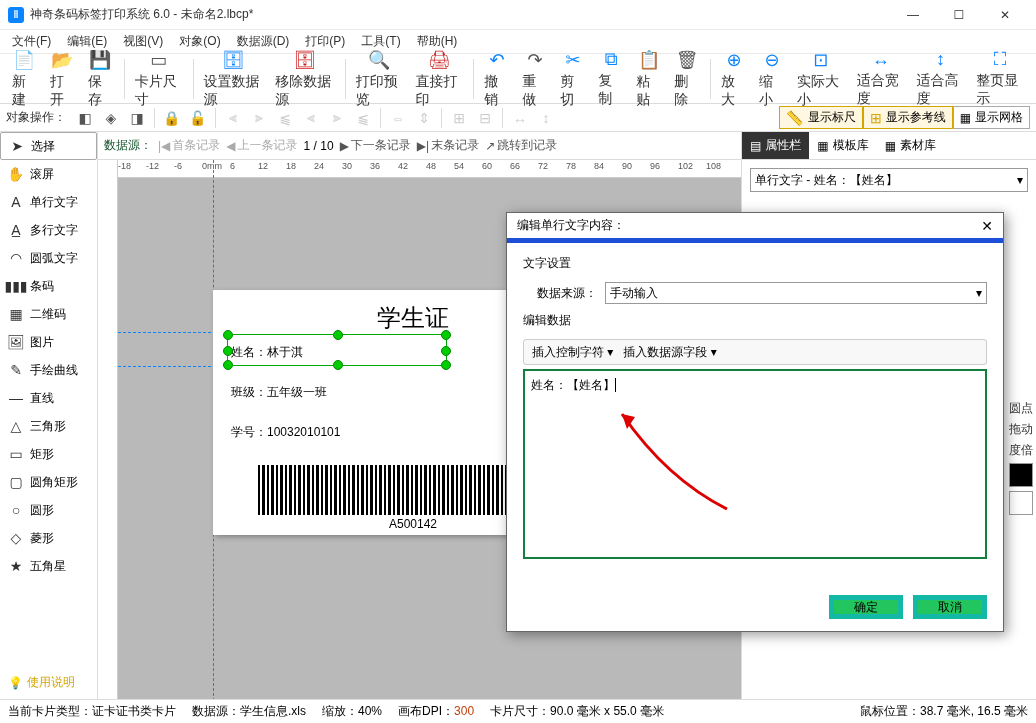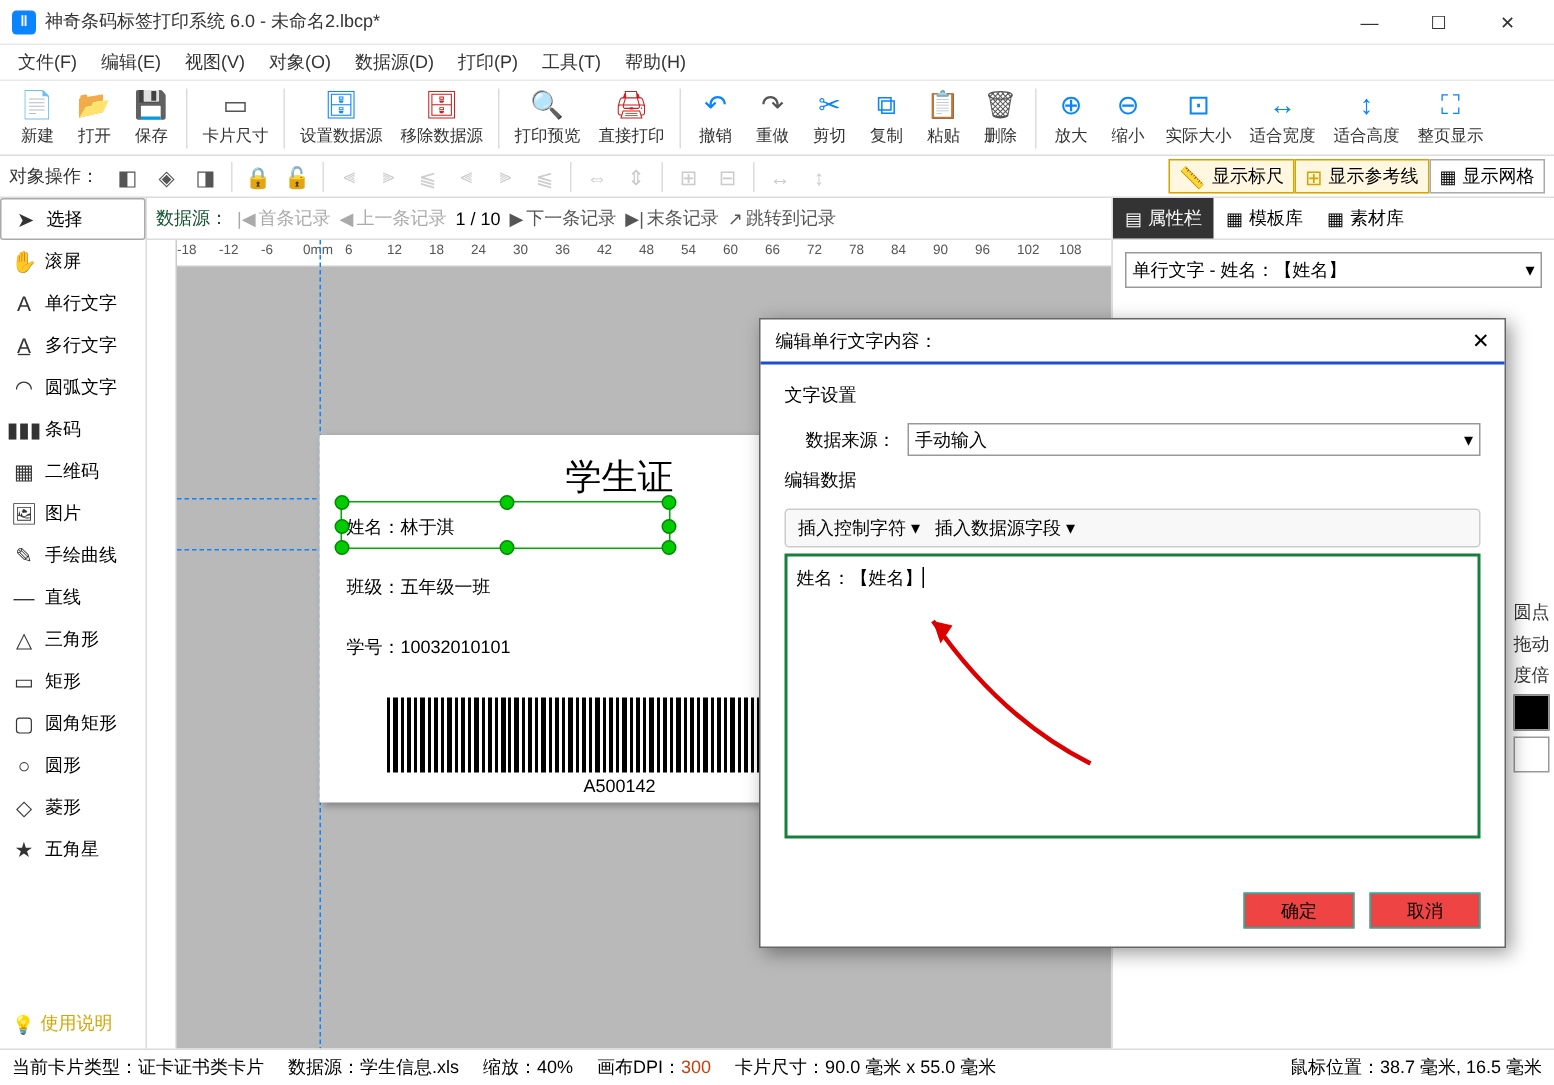--- a/index.html
+++ b/index.html
@@ -7,21 +7,21 @@
 .titlebar{height:30px;background:#fff;display:flex;align-items:center;padding:0 8px;border-bottom:1px solid #e9e9e9}
 .app-icon{width:16px;height:16px;background:#0a84ff;border-radius:3px;margin-right:6px;display:flex;align-items:center;justify-content:center;color:#fff;font-size:10px;font-weight:bold}
 .title-text{color:#333;flex:1}
 .win-controls{display:flex;gap:0}
 .win-btn{width:46px;height:30px;display:flex;align-items:center;justify-content:center;color:#333}
 .menubar{height:24px;display:flex;align-items:center;padding:0 4px;border-bottom:1px solid #e9e9e9}
 .menu-item{padding:2px 8px;color:#333}
 .toolbar{height:50px;display:flex;align-items:center;padding:2px 6px;border-bottom:1px solid #dcdcdc;gap:0}
 .tool-btn{display:flex;flex-direction:column;align-items:center;justify-content:center;padding:2px 6px;min-width:38px;height:46px;gap:2px}
 .tool-btn .ico{width:22px;height:22px;display:flex;align-items:center;justify-content:center;font-size:18px}
-.tool-btn .lbl{font-size:11px;color:#333}
+.tool-btn .lbl{font-size:14px;color:#333}
 .tool-sep{width:1px;height:40px;background:#dcdcdc;margin:0 4px}
 .ico-blue{color:#0a84ff}
 .ico-red{color:#cc1f1f}
 .ico-purple{color:#8e44ad}
 .ico-gray{color:#555}
 .opbar{height:28px;display:flex;align-items:center;padding:0 6px;border-bottom:1px solid #dcdcdc;gap:4px}
 .opbar-label{color:#333;margin-right:4px}
 .op-ico{width:22px;height:22px;display:flex;align-items:center;justify-content:center;color:#555;font-size:14px}
 .op-sep{width:1px;height:20px;background:#dcdcdc;margin:0 2px}
 .op-right{margin-left:auto;display:flex;gap:0}
@@ -54,31 +54,31 @@
 .sel-box{position:absolute;border:1px solid #0a0}
 .handle{position:absolute;width:10px;height:10px;background:#0c0;border:1px solid #080;border-radius:50%}
 .hscroll{height:16px;background:#f0f0f0;border-top:1px solid #ccc}
 .right-panel{width:295px;border-left:1px solid #dcdcdc;display:flex;flex-direction:column}
 .rp-tabs{height:28px;display:flex;border-bottom:1px solid #dcdcdc}
 .rp-tab{display:flex;align-items:center;gap:4px;padding:0 8px}
 .rp-tab.active{background:#333;color:#fff}
 .rp-body{padding:8px;flex:1;position:relative}
 .combo{width:100%;height:24px;border:1px solid #999;padding:2px 4px;display:flex;align-items:center;justify-content:space-between;background:#fff}
 .dialog{position:absolute;top:212px;left:506px;width:498px;height:420px;background:#fff;border:1px solid #666;box-shadow:3px 3px 12px rgba(0,0,0,.4);z-index:100}
-.dlg-title{height:30px;display:flex;align-items:center;justify-content:space-between;padding:0 10px;border-bottom:2px solid #1d4ed8}
+.dlg-title{height:30px;display:flex;align-items:center;justify-content:space-between;padding:0 10px;border-bottom:5px solid #1d4ed8}
 .dlg-close{font-size:14px;cursor:pointer}
 .dlg-body{padding:12px 16px}
 .dlg-section{margin-bottom:10px}
 .dlg-row{display:flex;align-items:center;gap:8px;margin:8px 0 8px 14px}
 .dlg-combo{flex:1;height:22px;border:1px solid #999;padding:2px 4px;display:flex;align-items:center;justify-content:space-between}
 .dlg-toolbar{height:26px;border:1px solid #ccc;border-radius:3px;display:flex;align-items:center;padding:0 8px;gap:10px;background:#f8f8f8;margin-top:6px}
 .dlg-textarea{width:100%;height:190px;border:2px solid #15803d;margin-top:4px;padding:6px;font-size:13px;position:relative}
 .arrow{position:absolute;top:28px;left:82px;width:130px;height:120px;pointer-events:none}
 .dlg-buttons{position:absolute;bottom:12px;right:16px;display:flex;gap:10px}
-.dlg-btn{width:74px;height:24px;border:1px solid #14b8a6;background:#ef4444;display:flex;align-items:center;justify-content:center}
+.dlg-btn{width:74px;height:24px;border:5px solid #14b8a6;background:#22c55e;display:flex;align-items:center;justify-content:center}
 .statusbar{position:absolute;bottom:0;left:0;right:0;height:24px;border-top:1px solid #dcdcdc;display:flex;align-items:center;padding:0 8px;gap:16px;background:#fff}
 .help-btn{position:absolute;bottom:28px;left:4px;display:flex;align-items:center;gap:4px;padding:4px;color:#d4a500}
 .side-extras{position:absolute;right:0;top:240px;width:30px;display:flex;flex-direction:column;gap:4px;align-items:center;font-size:11px;color:#333}
 .color-sw{width:24px;height:24px;border:1px solid #999}
 .dpi-red{color:#c2410c}
 </style>
 </head>
 <body>
 
 <div class="titlebar">

